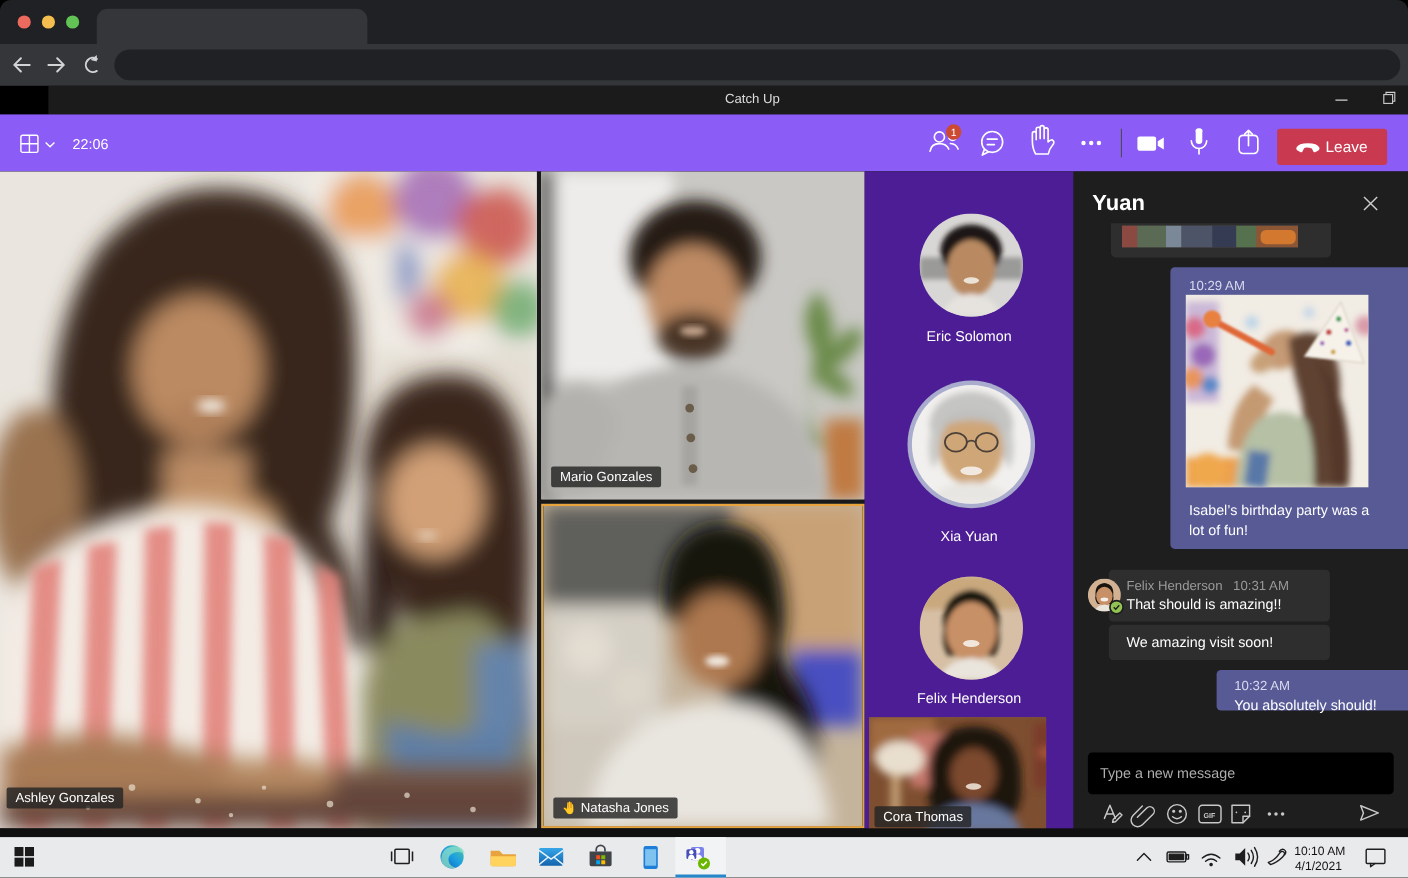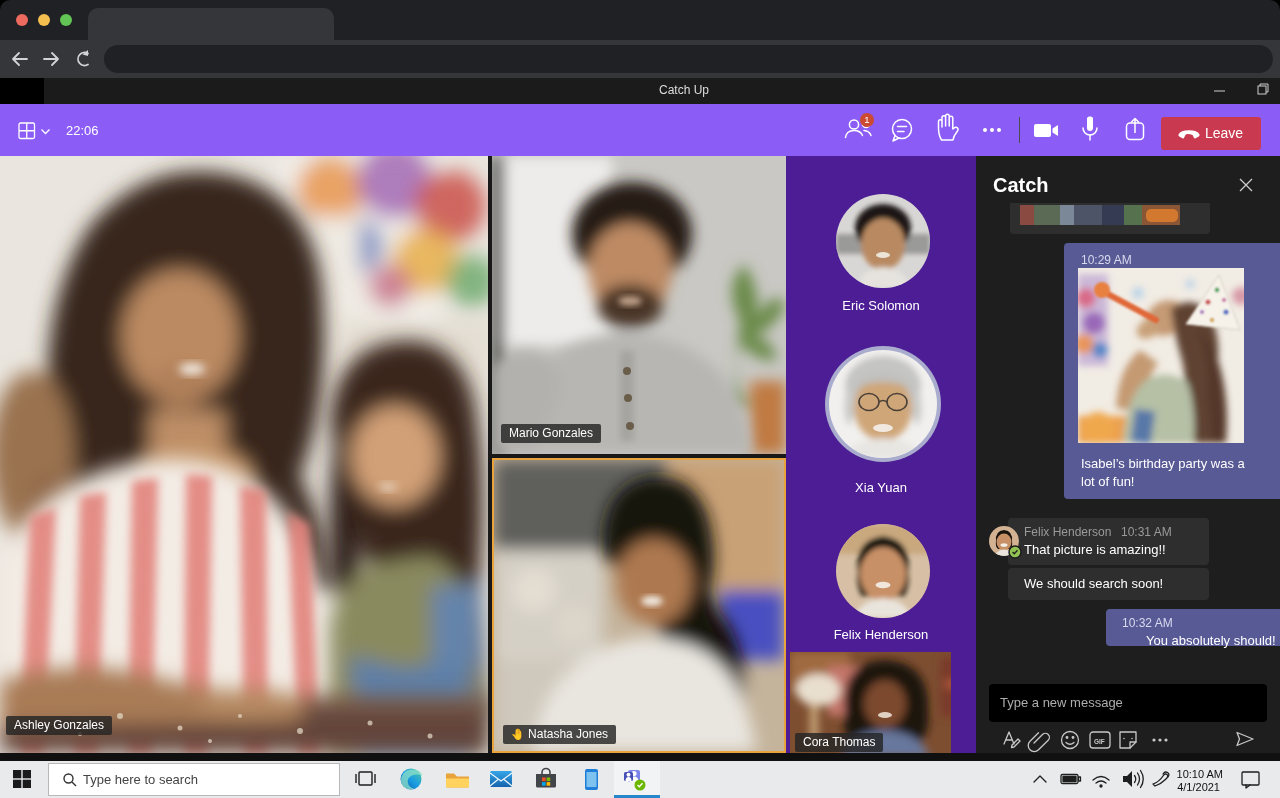--- a/index.html
+++ b/index.html
@@ -374,21 +374,21 @@
             <path d="M50 105 Q60 80 95 78 Q130 80 140 105 Z" fill="#68779d"></path>
           </g>
           <ellipse cx="95" cy="63" rx="7" ry="3" fill="#f2e9dd" opacity="0.85"></ellipse>
         </svg>
         <div class="vlabel" style="left:5px;bottom:5px;">Cora Thomas</div>
       </div>
     </div>
   </div>
 
   <div class="abs" id="chat">
-    <div class="abs" style="left:17px;top:18px;color:#fff;font-size:20px;font-weight:bold;">Catch</div>
+    <div class="abs" style="left:17px;top:18px;color:#fff;font-size:20px;font-weight:bold;">Yuan</div>
     <svg class="abs" style="left:1264px;top:0" width="0" height="0"></svg>
     <svg class="abs" style="left:262px;top:21px" width="16" height="16" viewBox="0 0 16 16">
       <path d="M2 2 L14 14 M14 2 L2 14" stroke="#ccc" stroke-width="1.3"></path>
     </svg>
 
     <div class="bubble" style="left:34px;top:47px;width:172px;height:31px;border-radius:0 0 4px 4px;">
       <svg class="abs" style="left:10px;top:2px" width="160" height="20" viewBox="0 0 160 20">
         <rect width="160" height="20" fill="#6a6258"></rect>
         <rect x="0" y="0" width="14" height="20" fill="#8a4a42"></rect>
         <rect x="14" y="0" width="26" height="20" fill="#5a6a55"></rect>
@@ -449,44 +449,44 @@
         </svg>
       </div>
     </div>
     <div class="bubble purple" style="left:88px;top:290px;width:194px;height:53px;">
       <div class="abs" style="left:17px;top:9px;width:170px;line-height:18px;">Isabel’s birthday party was a lot of fun!</div>
     </div>
 
     <div class="bubble" style="left:32px;top:362px;width:173px;height:47px;">
       <div class="abs" style="left:16px;top:7px;font-size:12px;color:#9a9a9a;">Felix Henderson</div>
       <div class="abs" style="left:113px;top:7px;font-size:12px;color:#9a9a9a;">10:31 AM</div>
-      <div class="abs" style="left:16px;top:24px;">That picture is amazing!!</div>
+      <div class="abs" style="left:16px;top:24px;">That should is amazing!!</div>
     </div>
     <svg class="abs" style="left:13px;top:370px" width="38" height="36" viewBox="0 0 38 36">
       <defs>
         <clipPath id="fav">
           <circle cx="15" cy="15" r="15"></circle>
         </clipPath>
       </defs>
       <g clip-path="url(#fav)">
         <rect width="30" height="30" fill="#d2b292"></rect>
         <path d="M7 15 Q6 5 15 4 Q24 5 23 15 Q24 20 21 23 L9 23 Q6 20 7 15 Z" fill="#1a140e"></path>
         <ellipse cx="15" cy="16" rx="7.5" ry="8.5" fill="#c89066"></ellipse>
         <path d="M6 30 Q8 24 15 23.5 Q22 24 24 30 Z" fill="#e9e4dc"></path>
         <ellipse cx="15" cy="19" rx="3.5" ry="1.8" fill="#f4efe8"></ellipse>
       </g>
       <circle cx="26" cy="26" r="6" fill="#92c353" stroke="#1e1e1e" stroke-width="1.5"></circle>
       <path d="M23.5 26 L25.3 27.8 L28.5 24.3" stroke="#1e1e1e" stroke-width="1.3" fill="none"></path>
     </svg>
     <div class="bubble" style="left:32px;top:412px;width:173px;height:32px;">
-      <div class="abs" style="left:16px;top:8px;">We should search soon!</div>
+      <div class="abs" style="left:16px;top:8px;">We amazing visit soon!</div>
     </div>
     <div class="bubble purple" style="left:130px;top:453px;width:160px;height:37px;">
       <div class="abs" style="left:16px;top:7px;font-size:12px;color:#d8d9ee;">10:32 AM</div>
-      <div class="abs" style="left:16px;top:24px;margin-left:24px;">You absolutely should!</div>
+      <div class="abs" style="left:16px;top:24px;">You absolutely should!</div>
     </div>
 
     <div class="abs" style="left:13px;top:528px;width:278px;height:38px;background:#000000;border-radius:4px;">
       <div class="abs" style="left:11px;top:11px;color:#adadad;font-size:13px;">Type a new message</div>
     </div>
     <svg class="abs" id="composeIcons" style="left:0;top:572px" width="304" height="30" viewBox="0 0 304 30">
       <g stroke="#c8c8c8" stroke-width="1.3" fill="none" stroke-linecap="round" stroke-linejoin="round">
 
         <path d="M28 16 L33 4 L38 16 M29.8 12 H36.2"></path>
         <path d="M36 17 L42 11 L44 13 L38 19 L35.5 19.5 Z"></path>
@@ -518,27 +518,20 @@
   <div class="abs" id="darkgap"></div>
   <div class="abs" id="taskbar">
     <svg class="abs" style="left:13px;top:9px" width="18" height="18" viewBox="0 0 18 18">
       <g fill="#1b1b1b">
         <rect x="0" y="0" width="8.3" height="8.3"></rect>
         <rect x="9.7" y="0" width="8.3" height="8.3"></rect>
       <rect x="0" y="9.7" width="8.3" height="8.3"></rect>
         <rect x="9.7" y="9.7" width="8.3" height="8.3"></rect>
       </g>
     </svg>
-    <div class="abs" style="left:48px;top:2px;width:292px;height:33px;background:#fff;border:1px solid #b8b8b8;box-sizing:border-box;">
-      <svg class="abs" style="left:13px;top:8px" width="16" height="16" viewBox="0 0 16 16">
-        <circle cx="6.5" cy="6.5" r="4.5" stroke="#333" stroke-width="1.4" fill="none"></circle>
-        <path d="M10 10 L14 14" stroke="#333" stroke-width="1.4"></path>
-      </svg>
-      <div class="abs" style="left:34px;top:8px;color:#444;font-size:13px;">Type here to search</div>
-    </div>
     <div class="abs" style="left:614px;top:0;width:46px;height:37px;background:#f2f3f5;"></div>
     <div class="abs" style="left:614px;top:34px;width:46px;height:3px;background:#2887c8;"></div>
     <svg class="abs" id="taskIcons" style="left:348px;top:0" width="320" height="37" viewBox="0 0 320 37">
       <defs>
         <linearGradient id="edgeg" x1="0" y1="1" x2="1" y2="0">
           <stop offset="0" stop-color="#0c59a4"></stop>
           <stop offset="0.5" stop-color="#1b9de2"></stop>
           <stop offset="1" stop-color="#50c8a0"></stop>
         </linearGradient>
         <linearGradient id="mailg" x1="0" y1="0" x2="0" y2="1">

